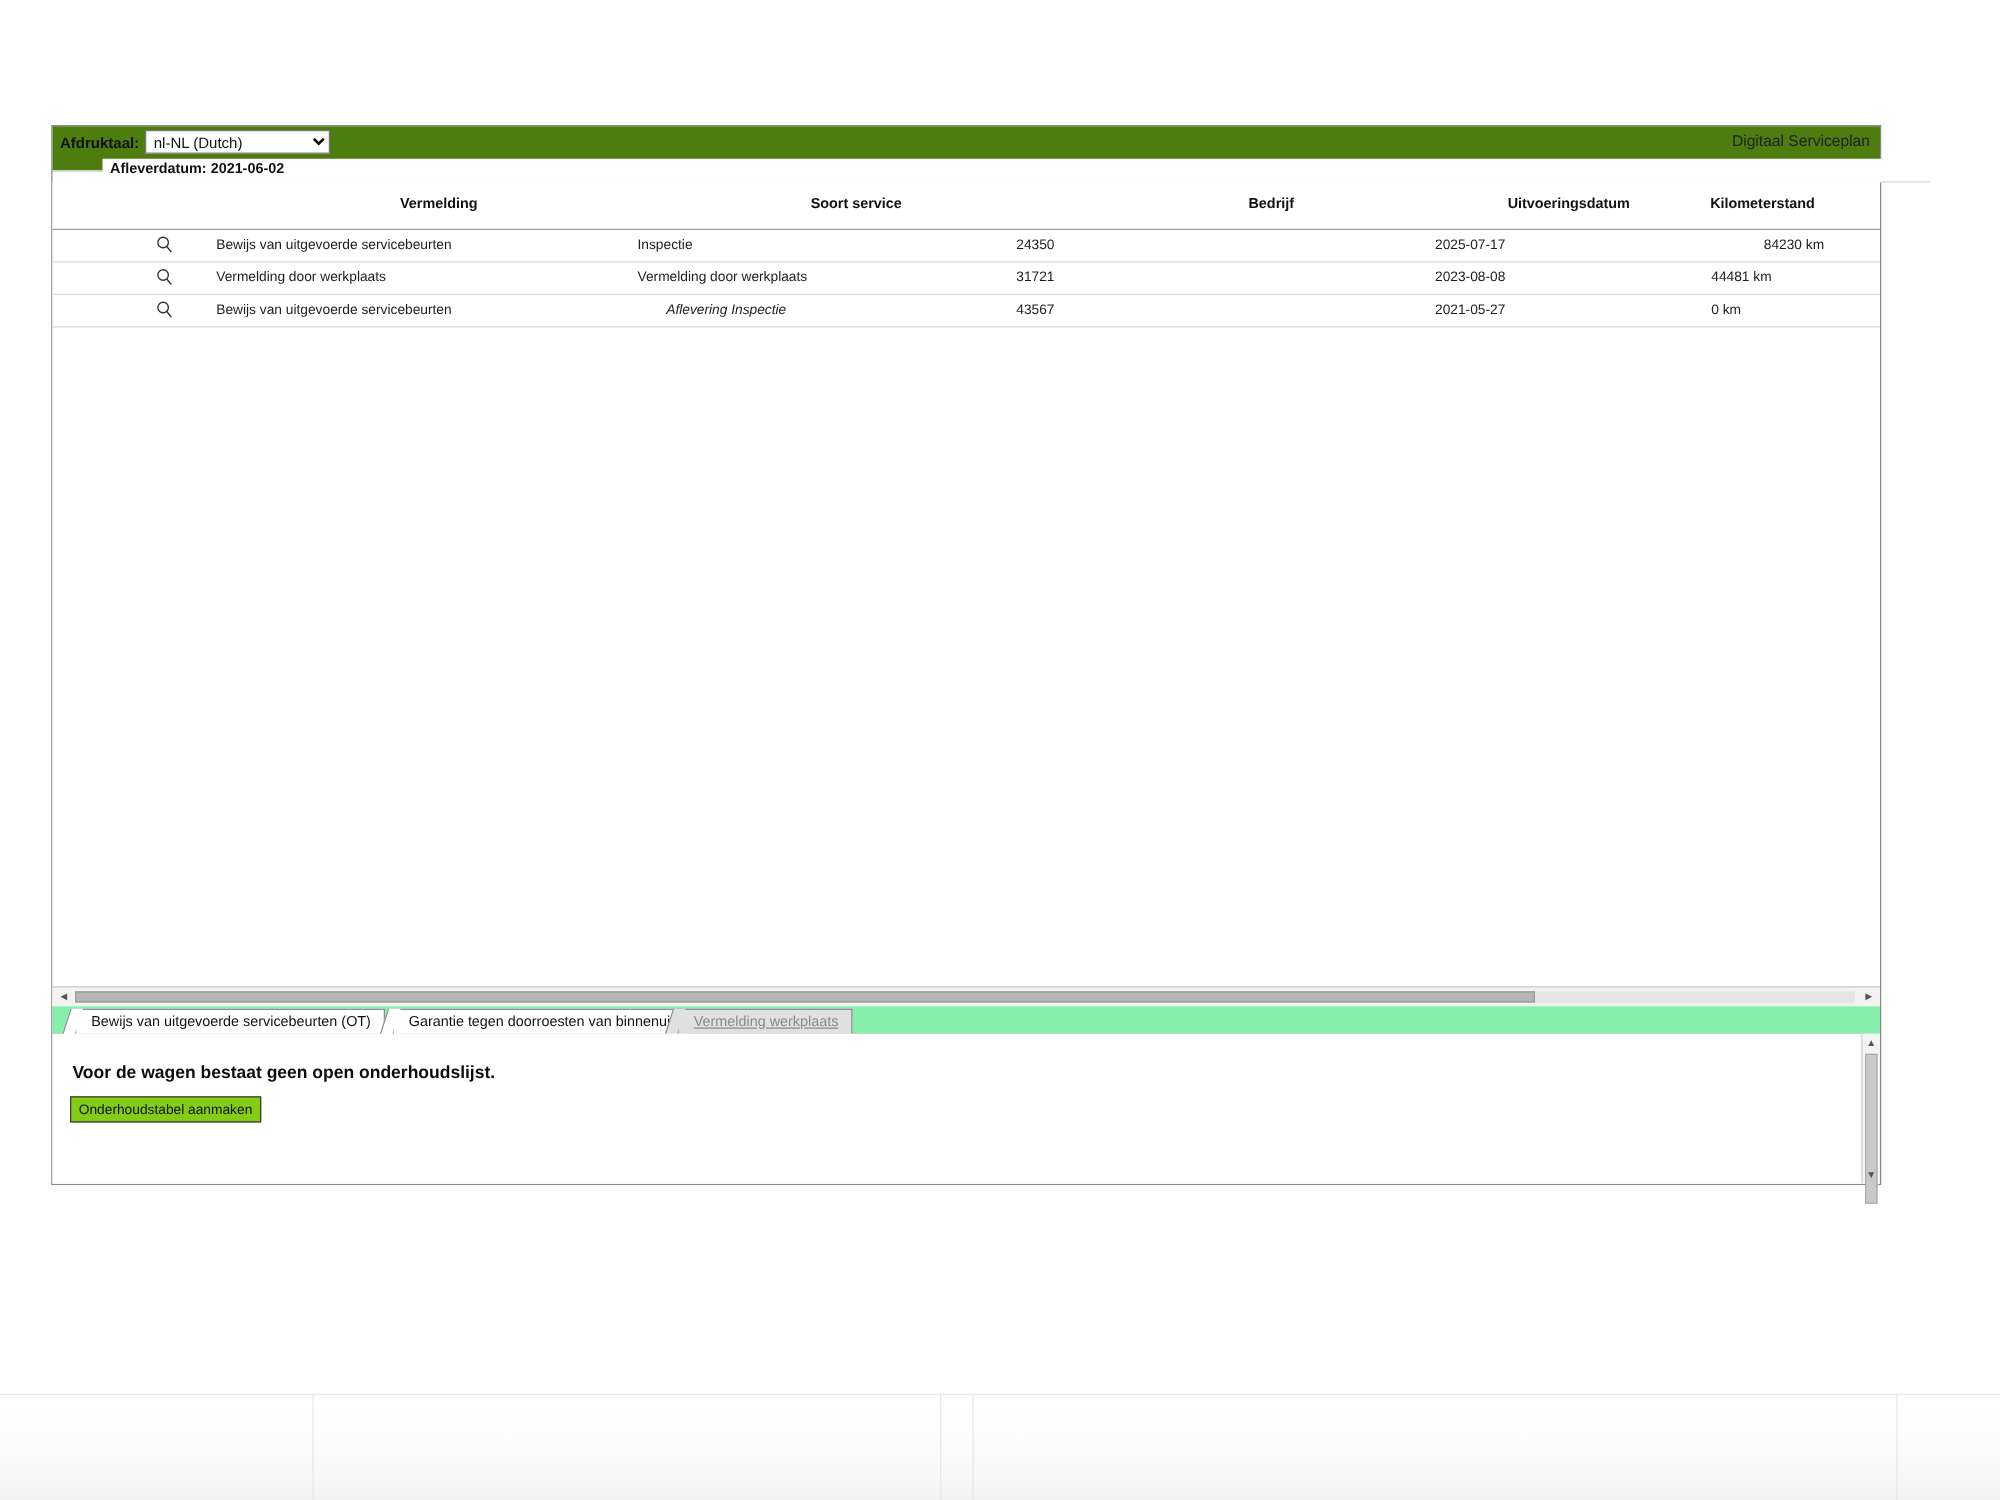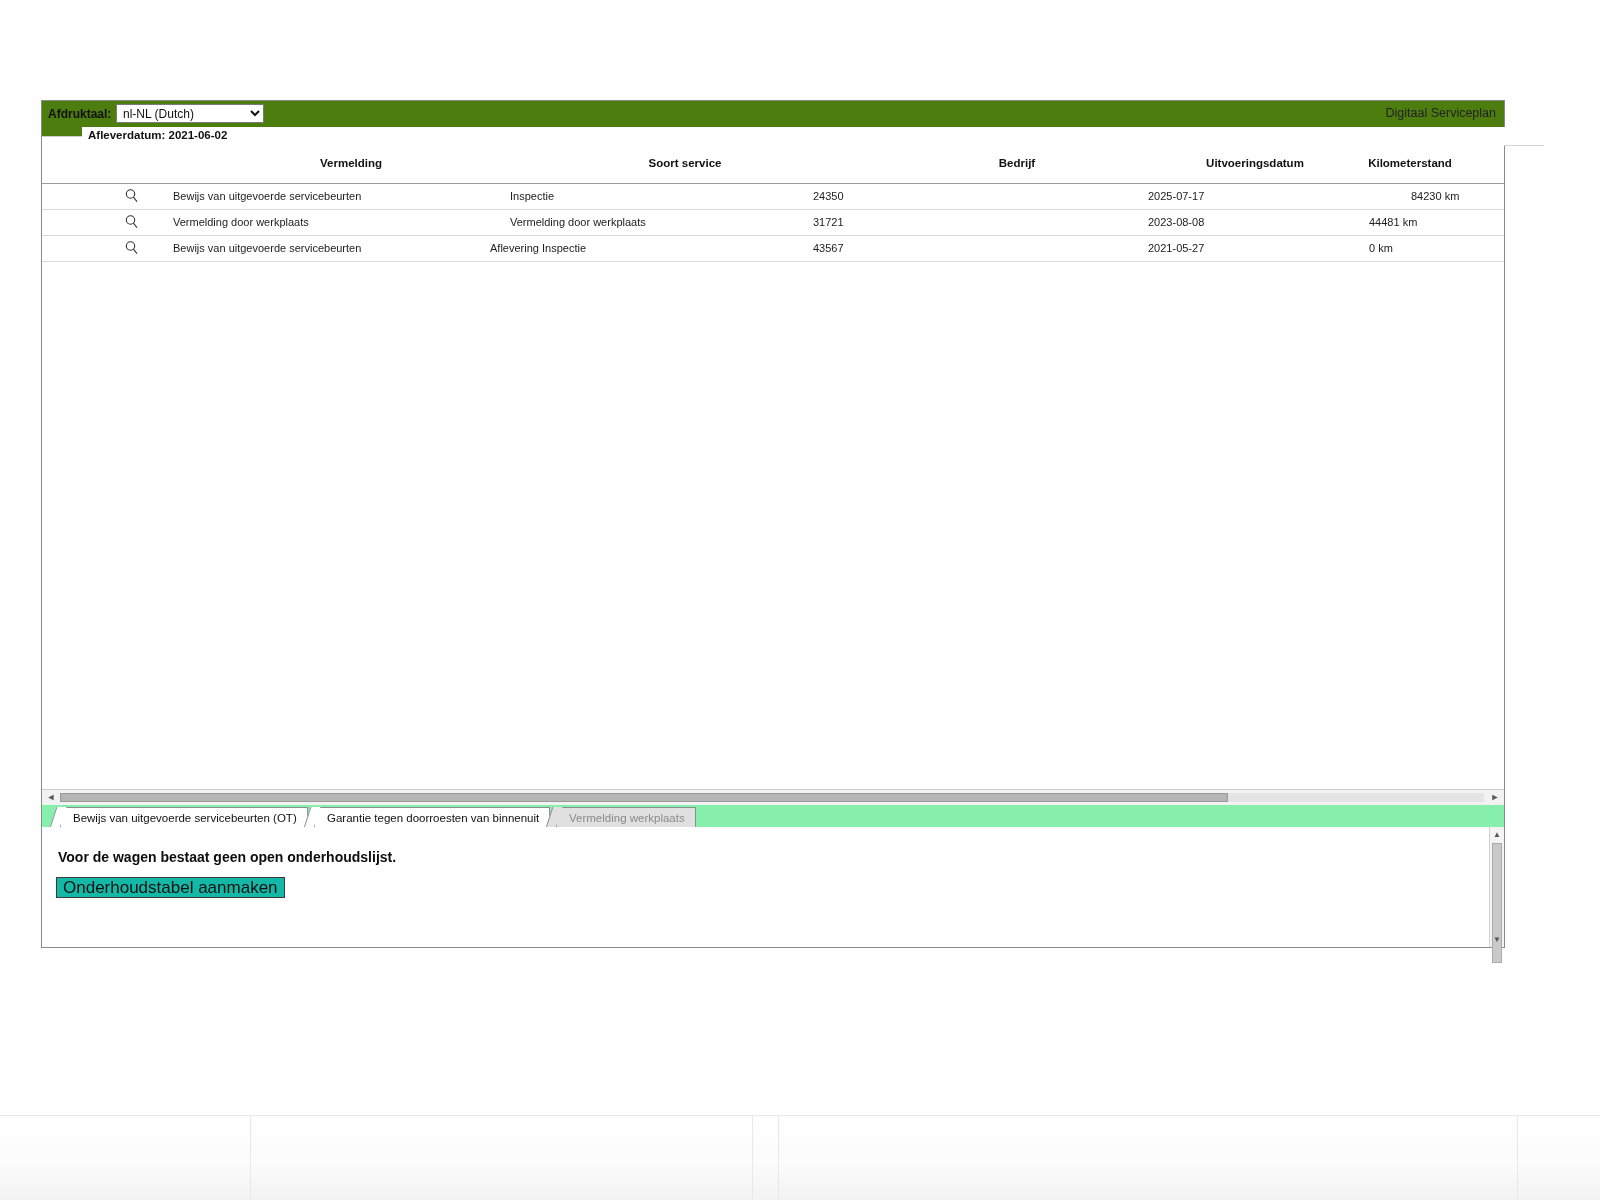--- a/index.html
+++ b/index.html
@@ -268,24 +268,24 @@
     font-size: 14px;
     font-weight: bold;
     color: #0d0d0d;
   }
   .create-btn {
     position: absolute;
     left: 14px;
     top: 50px;
     height: 21px;
     padding: 0 6px;
-    font-size: 17px;
+    font-size: 11px;
     line-height: 20px;
     font-family: "Liberation Sans", sans-serif;
-    background: #14b8a6;
+    background: #84cc16;
     border: 1px solid #3a3a3a;
     color: #111;
     box-sizing: border-box;
     cursor: pointer;
   }
 
   .vscroll {
     position: absolute;
     right: 0;
     top: 0;
@@ -376,39 +376,39 @@
       </div>
 
       <div class="row">
         <span class="magnifier">
           <svg width="16" height="16" viewBox="0 0 16 16">
             <circle cx="6.5" cy="6" r="4.2" fill="none" stroke="#333" stroke-width="1.1"></circle>
             <line x1="9.4" y1="9.2" x2="13" y2="13.6" stroke="#333" stroke-width="1.1"></line>
           </svg>
         </span>
         <span class="cell" style="left:131px;">Bewijs van uitgevoerde servicebeurten</span>
-        <span class="cell" style="left:448px;">Aflevering Inspectie</span>
+        <span class="cell" style="left:491px;font-style:italic;">Aflevering Inspectie</span>
         <span class="cell" style="left:771px;">43567</span>
         <span class="cell" style="left:1106px;">2021-05-27</span>
         <span class="cell" style="left:1327px;">0 km</span>
       </div>
 
       <div class="hscroll">
         <span class="hscroll-arrow left">◄</span>
         <div class="hscroll-track">
           <div class="hscroll-thumb"></div>
         </div>
         <span class="hscroll-arrow right">►</span>
       </div>
     </div>
 
     <div class="tabs">
       <div class="tab" style="left:18px;">Bewijs van uitgevoerde servicebeurten (OT)</div>
       <div class="tab" style="left:272px;">Garantie tegen doorroesten van binnenuit</div>
-      <div class="tab inactive" style="left:514px;">Vermelding werkplaats</div>
+      <div class="tab inactive" style="left:500px;text-decoration:underline;">Vermelding werkplaats</div>
     </div>
 
     <div class="lower-panel">
       <div class="lower-msg">Voor de wagen bestaat geen open onderhoudslijst.</div>
       <button class="create-btn">Onderhoudstabel aanmaken</button>
 
       <div class="vscroll">
         <span class="vscroll-arrow up">▲</span>
         <div class="vscroll-thumb"></div>
         <span class="vscroll-arrow down">▼</span>

